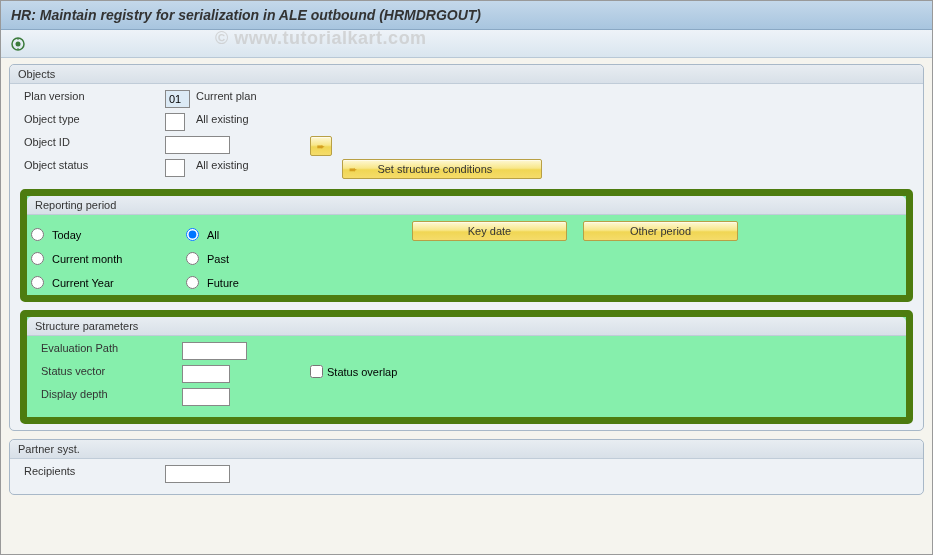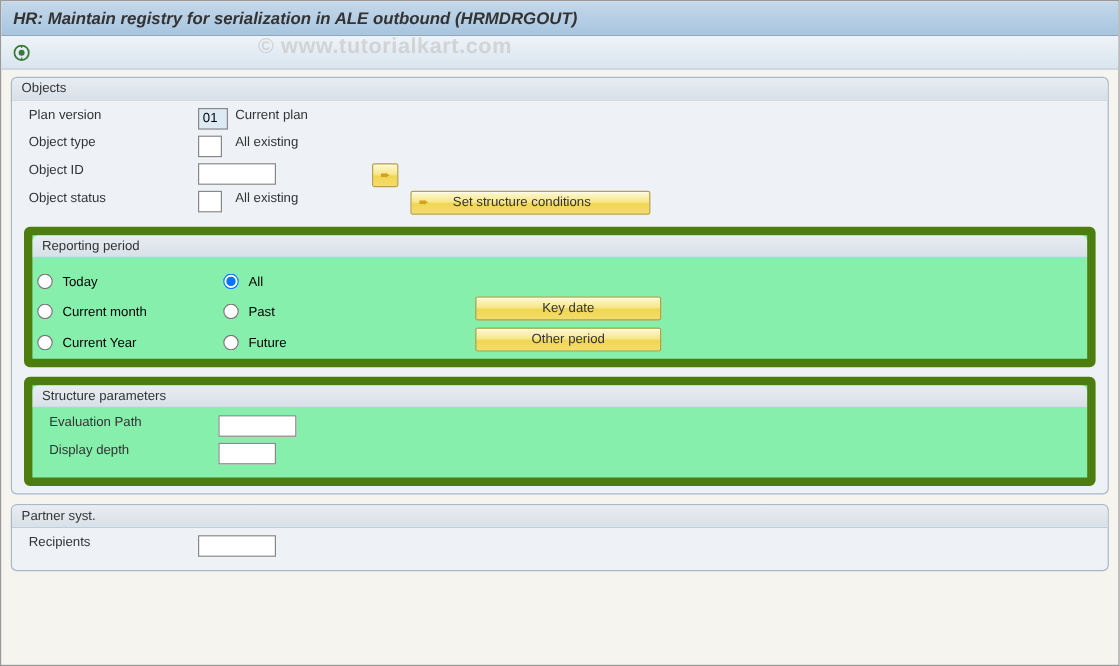--- a/index.html
+++ b/index.html
@@ -112,21 +112,21 @@
       gap: 4px 0;
       padding: 6px 4px;
     }
     .radio-item {
       display: flex;
       align-items: flex-end;
       gap: 8px;
       height: 20px;
     }
     .radio-item input[type="radio"] { margin: 0; }
-    .radio-btn-col { display: flex; flex-direction: column; gap: 6px; align-items: flex-start; padding-left: 70px; }
+    .radio-btn-col { display: flex; flex-direction: row; gap: 16px; align-items: flex-start; padding-left: 70px; }
     .checkbox-wrap {
       display: flex;
       align-items: center;
       gap: 4px;
       margin-left: 80px;
     }
     .watermark {
       position: absolute;
       top: 28px;
       left: 215px;
@@ -233,20 +233,28 @@
       </div>
 
       <div class="sub-group">
         <div class="group-title">Structure parameters</div>
         <div class="group-body">
           <div class="field-row">
             <span class="field-label">Evaluation Path</span>
             <input class="field-input medium" value="" style="">
           </div>
           <div class="field-row">
+            <span class="field-label">Status vector</span>
+            <input class="field-input medium" style="width: 48px;" value="">
+            <div class="checkbox-wrap">
+              <input type="checkbox" style="">
+              <span>Status overlap</span>
+            </div>
+          </div>
+          <div class="field-row">
             <span class="field-label">Display depth</span>
             <input class="field-input medium" style="width: 48px;" value="">
           </div>
         </div>
       </div>
     </div>
   </div>
 
   <div class="group-box">
     <div class="group-title">Partner syst.</div>

